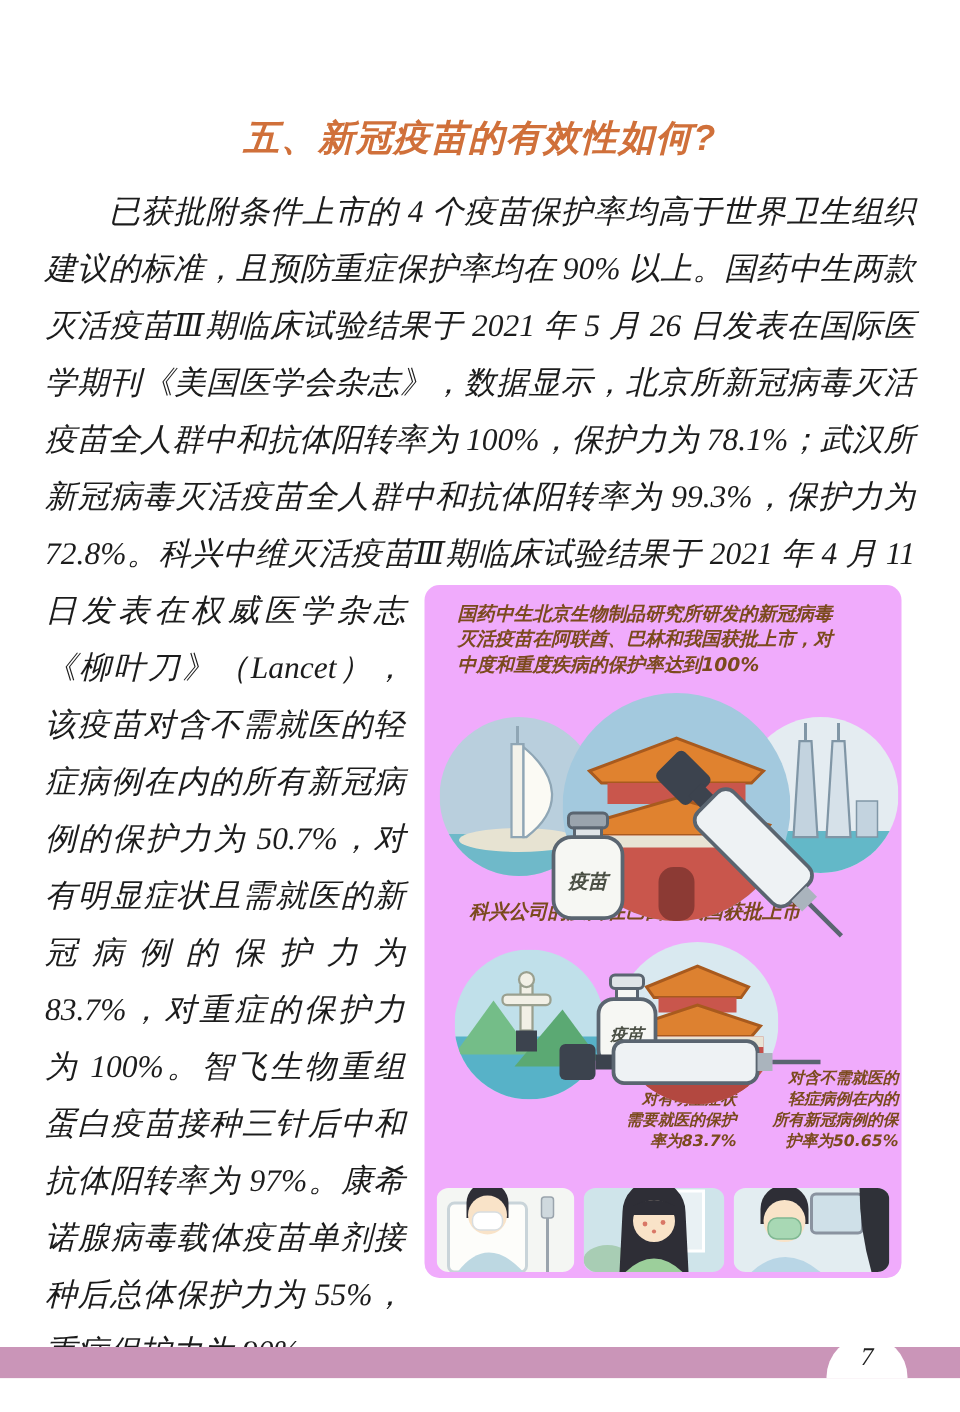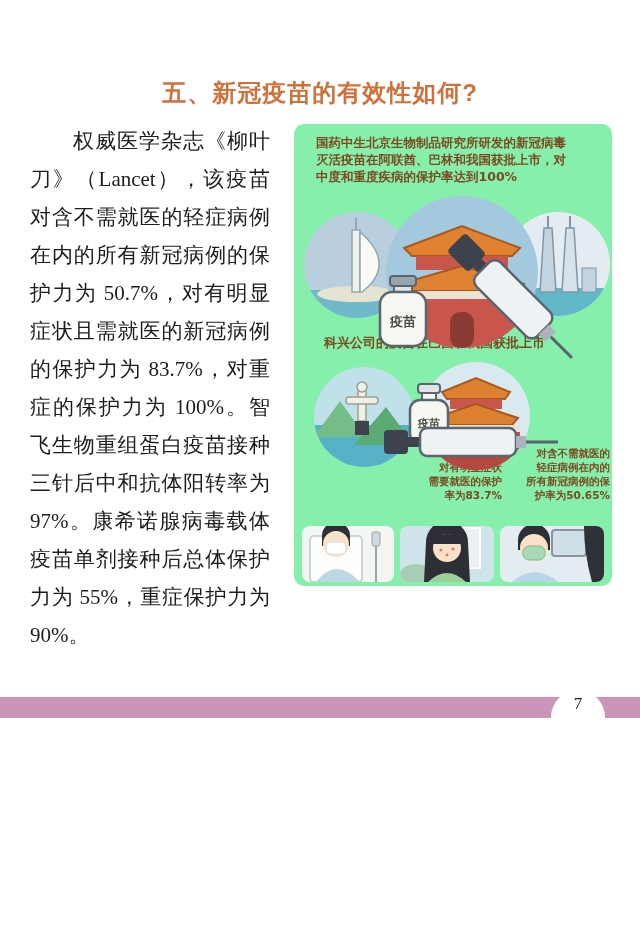--- a/index.html
+++ b/index.html
@@ -1,36 +1,36 @@
 <!DOCTYPE html>
 <html><head>
 <meta charset="utf-8">
 <style>
   html,body{margin:0;padding:0;}
   .page{
-    position:relative; width:640px; height:718px; background:#ffffff;
-    overflow:hidden; font-family:"Liberation Serif","DejaVu Serif",serif;
+    position:relative; width:640px; height:919px; background:#ffffff;
+    overflow:hidden; font-family:"Liberation Serif","DejaVu Serif",serif;font-style:italic;
   }
   .content{ padding:78px 30px 0 30px; }
   .title{
     text-align:center; font-family:"Liberation Sans","DejaVu Sans",sans-serif;
     font-weight:bold; font-size:24px; line-height:30px; color:#d0703a;
     letter-spacing:1px; margin:0 0 14px 0;
   }
   .bodytext{
     margin:0; font-size:21px; line-height:38px; color:#1c1c1c;
     text-align:justify; text-justify:inter-ideograph;
   }
   .bodytext .indent{ display:inline-block; width:2em; }
   .fig-float{
     float:right; width:332px; height:465px; margin:0 0 0 8px; position:relative;
   }
   .panel{
-    position:absolute; left:16px; top:2px; width:318px; height:462px;
-    background:#86efac; border-radius:10px;
+    position:absolute; left:5px; top:2px; width:318px; height:462px;
+    background:#f0abfc; border-radius:10px;
     font-family:"DejaVu Sans","Liberation Sans",sans-serif;
   }
   .panel .cap{
     position:absolute; color:#7b4a1e; font-weight:bold; white-space:pre-line;
   }
   .cap-sinopharm{ left:22px; top:10px; width:290px; font-size:12.5px; line-height:17px; }
   .cap-sinovac{ left:30px; top:210px; width:280px; font-size:13px; line-height:17px; }
   .cap-stat{ font-size:10.5px; line-height:14px; text-align:right; }
   .cap-stat1{ left:2px;  top:340px; width:100px; }
   .cap-stat2{ left:104px; top:336px; width:104px; }
@@ -63,21 +63,21 @@
   }
 </style>
 </head>
 <body>
 
 <div class="page">
   <div class="content">
 
     <h1 class="title">五、新冠疫苗的有效性如何?</h1>
 
-    <p class="bodytext"><span class="indent"></span><span class="fig-float">
+    <p class="bodytext"><span class="indent"></span><span>已获批附条件上市的 4 个疫苗保护率均高于世界卫生组织建议的标准，且预防重症保护率均在 90% 以上。国药中生两款灭活疫苗Ⅲ期临床试验结果于 2021 年 5 月 26 日发表在国际医学期刊《美国医学会杂志》，数据显示，北京所新冠病毒灭活疫苗全人群中和抗体阳转率为 100%，保护力为 78.1%；武汉所新冠病毒灭活疫苗全人群中和抗体阳转率为 99.3%，保护力为 72.8%。科兴中维灭活疫苗Ⅲ期临床试验结果于 2021 年 4 月 11 日发表在</span><span class="fig-float">
       <span class="panel">
 
         <span class="cap cap-sinopharm">国药中生北京生物制品研究所研发的新冠病毒
 灭活疫苗在阿联酋、巴林和我国获批上市，对
 中度和重度疾病的保护率达到100%</span>
 
         <span class="circ c1">
           <svg width="106" height="106" viewBox="0 0 106 106">
             <rect width="106" height="106" fill="#b9cfdd"></rect>
             <rect y="78" width="106" height="28" fill="#6fb9c9"></rect>

